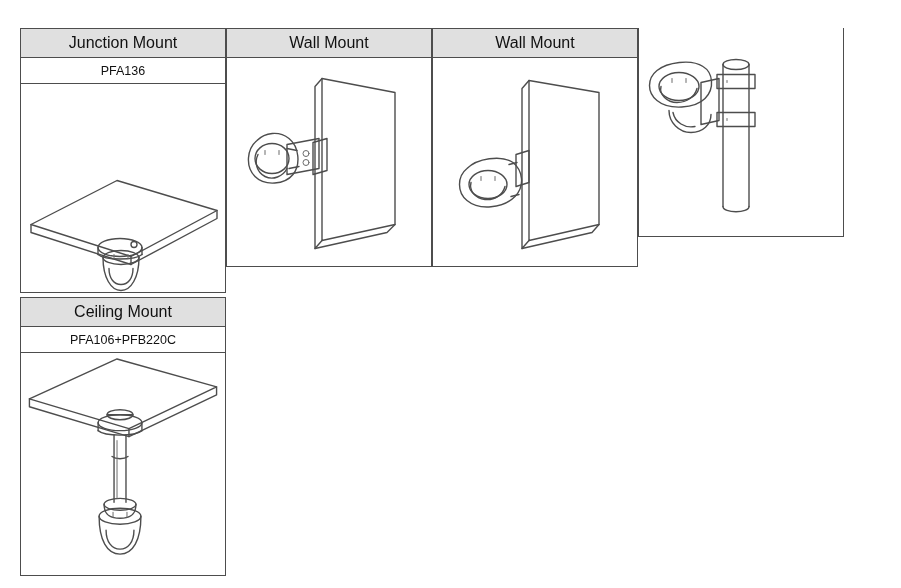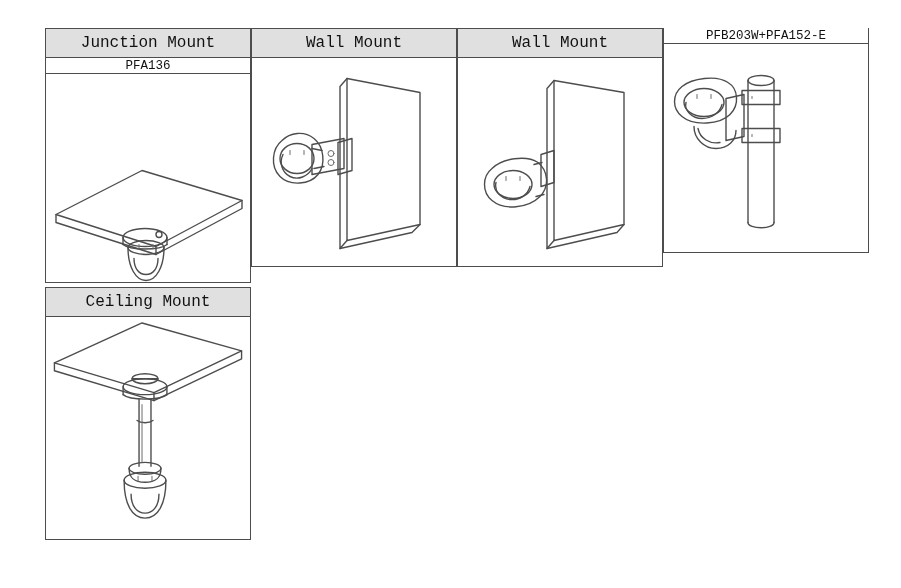--- a/index.html
+++ b/index.html
@@ -10,24 +10,23 @@
   body {
     width: 901px;
     height: 588px;
     font-family: "Liberation Sans", sans-serif;
     color: #1a1a1a;
     position: relative;
     overflow: hidden;
   }
   .sheet {
     position: absolute;
-    left: 45px;
+    left: 20px;
     top: 28px;
     width: 825px;
-    font-family: Liberation Mono, monospace;
   }
   .row {
     display: flex;
     flex-direction: row;
   }
   .row.second {
     margin-top: 0;
     flex-direction: column;
   }
   .cell {
@@ -42,21 +41,21 @@
     border: 1px solid #4d4d4d;
     background: #e0e0e0;
     display: flex;
     align-items: center;
     justify-content: center;
     font-size: 16px;
     color: #111;
     box-sizing: border-box;
   }
   .sub {
-    height: 16px;
+    height: 26px;
     border: 1px solid #4d4d4d;
     border-top: none;
     background: #ffffff;
     display: flex;
     align-items: center;
     justify-content: center;
     font-size: 12.5px;
     color: #111;
     box-sizing: border-box;
   }
@@ -190,21 +189,20 @@
           </g>
           <g class="strokes-thin">
             <path d="M48 118 L48 122"></path>
             <path d="M62 118 L62 122"></path>
           </g>
         </svg>
       </div>
     </div>
 
     <div class="cell">
-      <div class="sub">PFB203W+PFA152-E</div>
       <div class="pic">
         <svg viewBox="0 0 204 207" xmlns="http://www.w3.org/2000/svg">
           <g class="strokes">
 
             <path d="M84 36 L84 178"></path>
             <path d="M110 36 L110 178"></path>
             <ellipse cx="97" cy="36" rx="13" ry="5"></ellipse>
             <path d="M84 178 C84 185 110 185 110 178"></path>
 
             <path d="M78 46 L116 46 L116 60 L78 60 Z"></path>
@@ -229,20 +227,21 @@
       </div>
     </div>
 
   </div>
 
   <div class="gap-h"></div>
 
   <div class="row second">
     <div class="cell">
       <div class="hdr">Ceiling Mount</div>
+      <div class="sub">PFA106+PFB220C</div>
       <div class="pic tall">
         <svg viewBox="0 0 204 223" xmlns="http://www.w3.org/2000/svg">
           <g class="strokes">
 
             <path d="M8 46 L96 6 L196 34 L108 76 Z"></path>
             <path d="M8 46 L8 54 L108 84 L108 76"></path>
             <path d="M108 84 L196 42 L196 34"></path>
 
             <ellipse cx="99" cy="70" rx="22" ry="8"></ellipse>
             <path d="M77 70 L77 78"></path>

